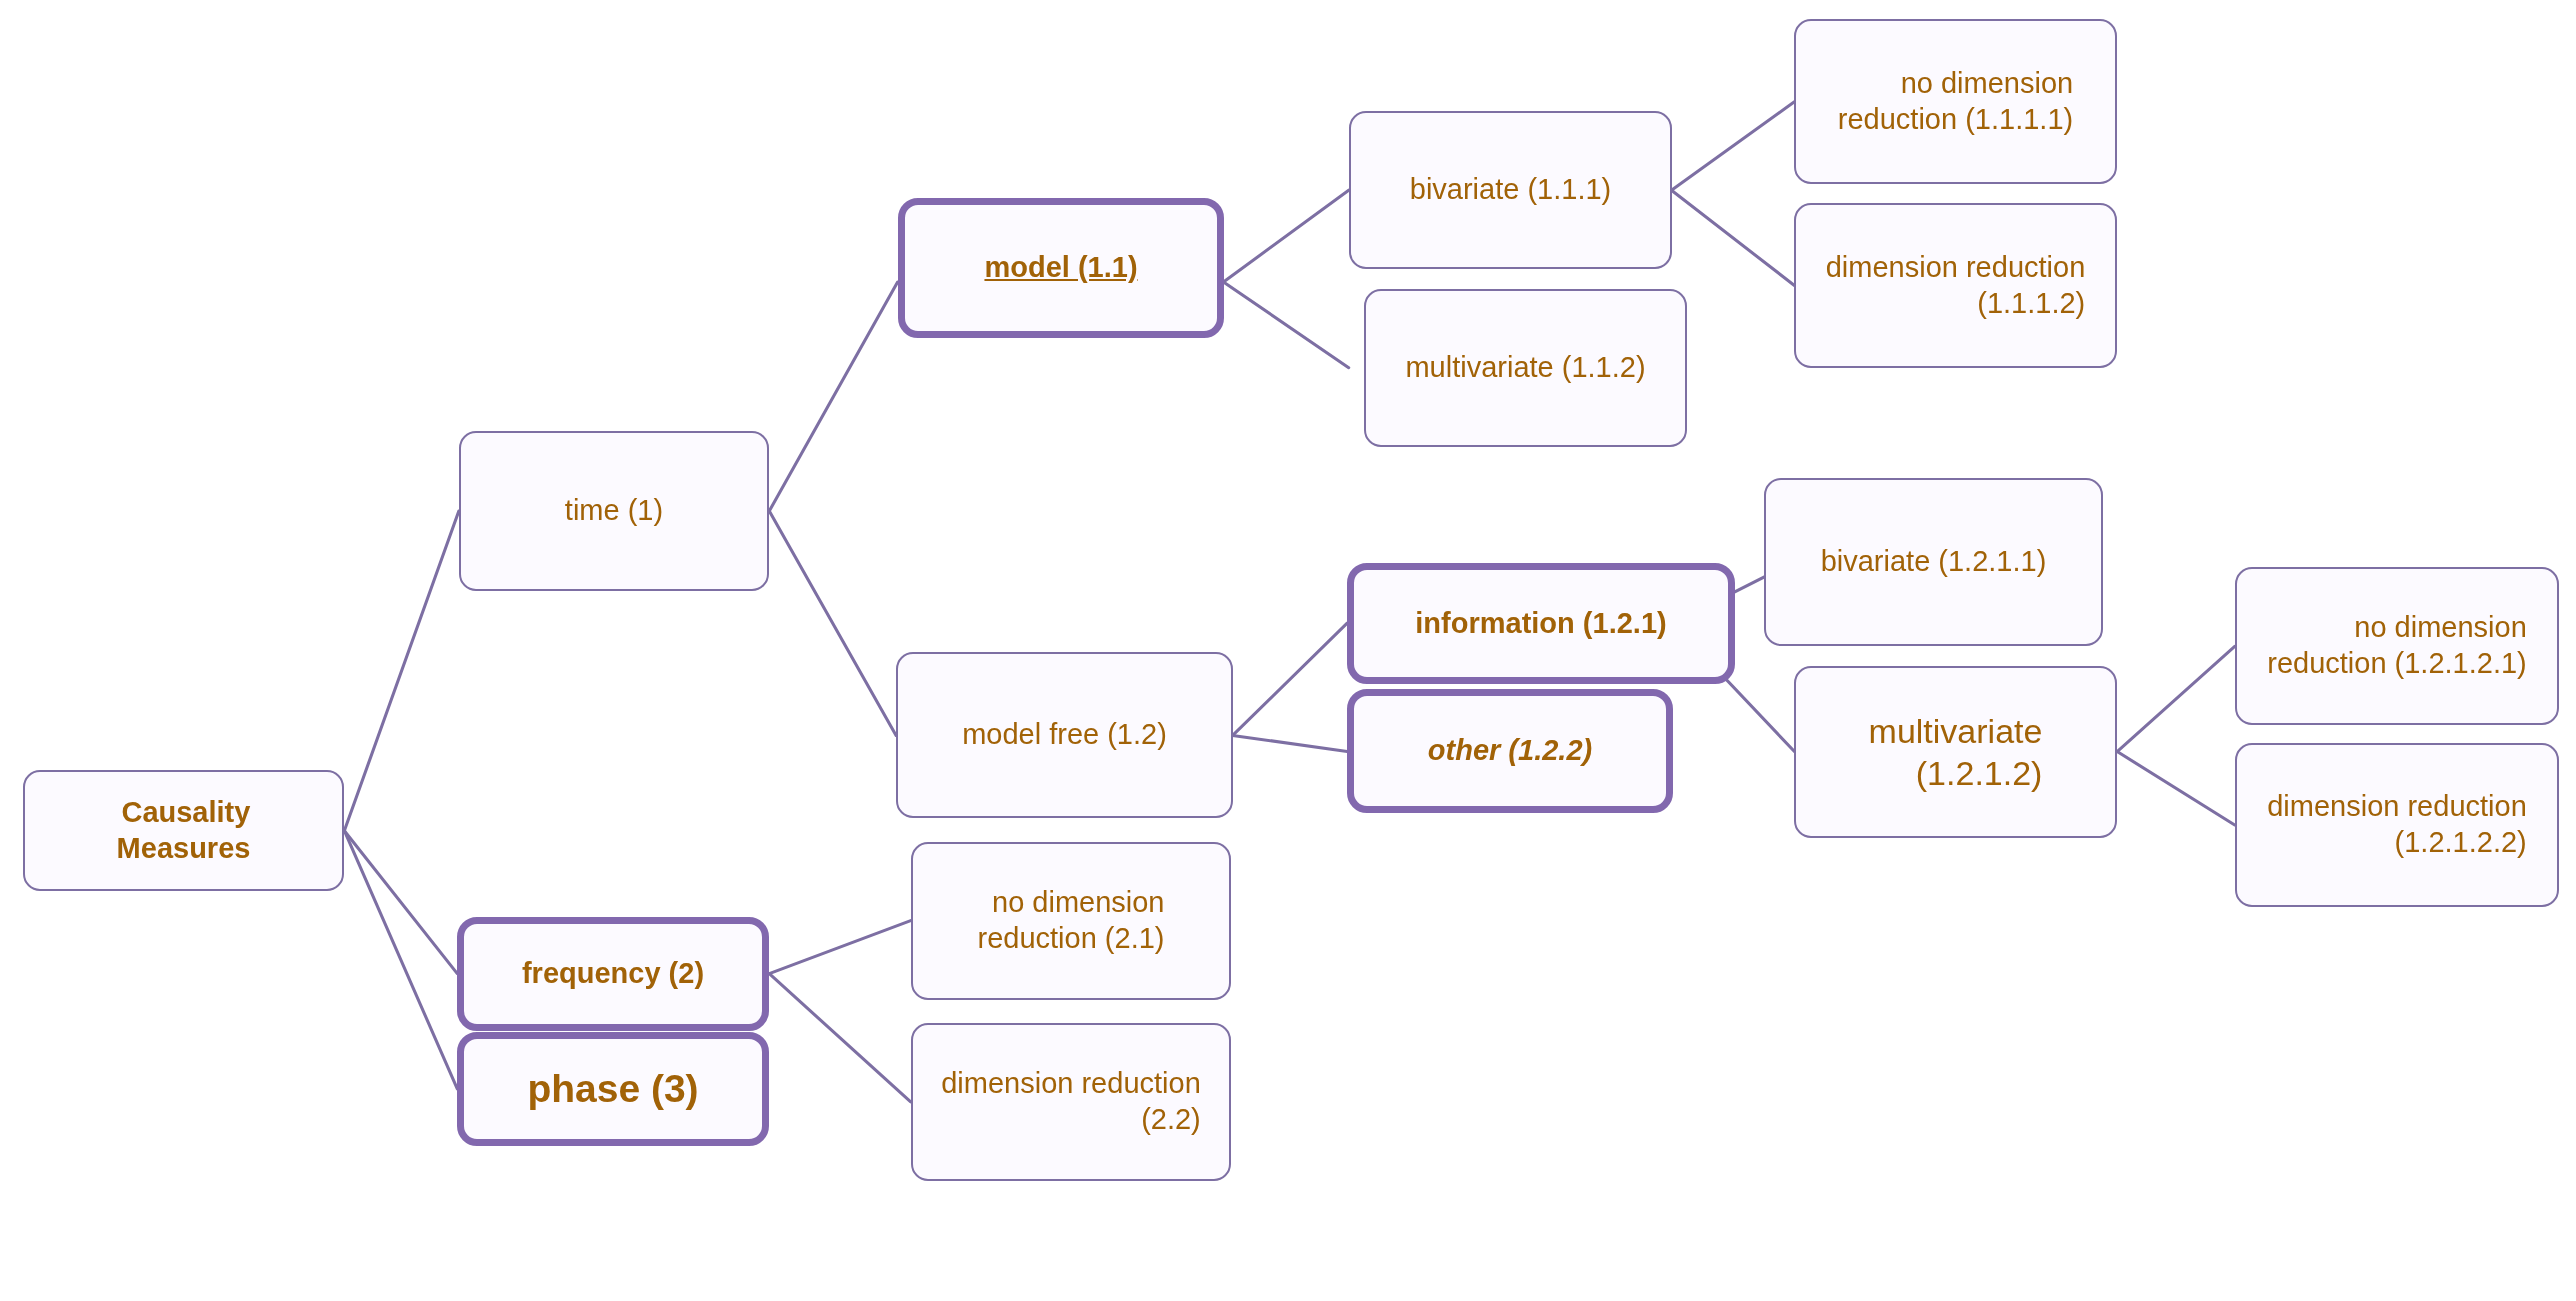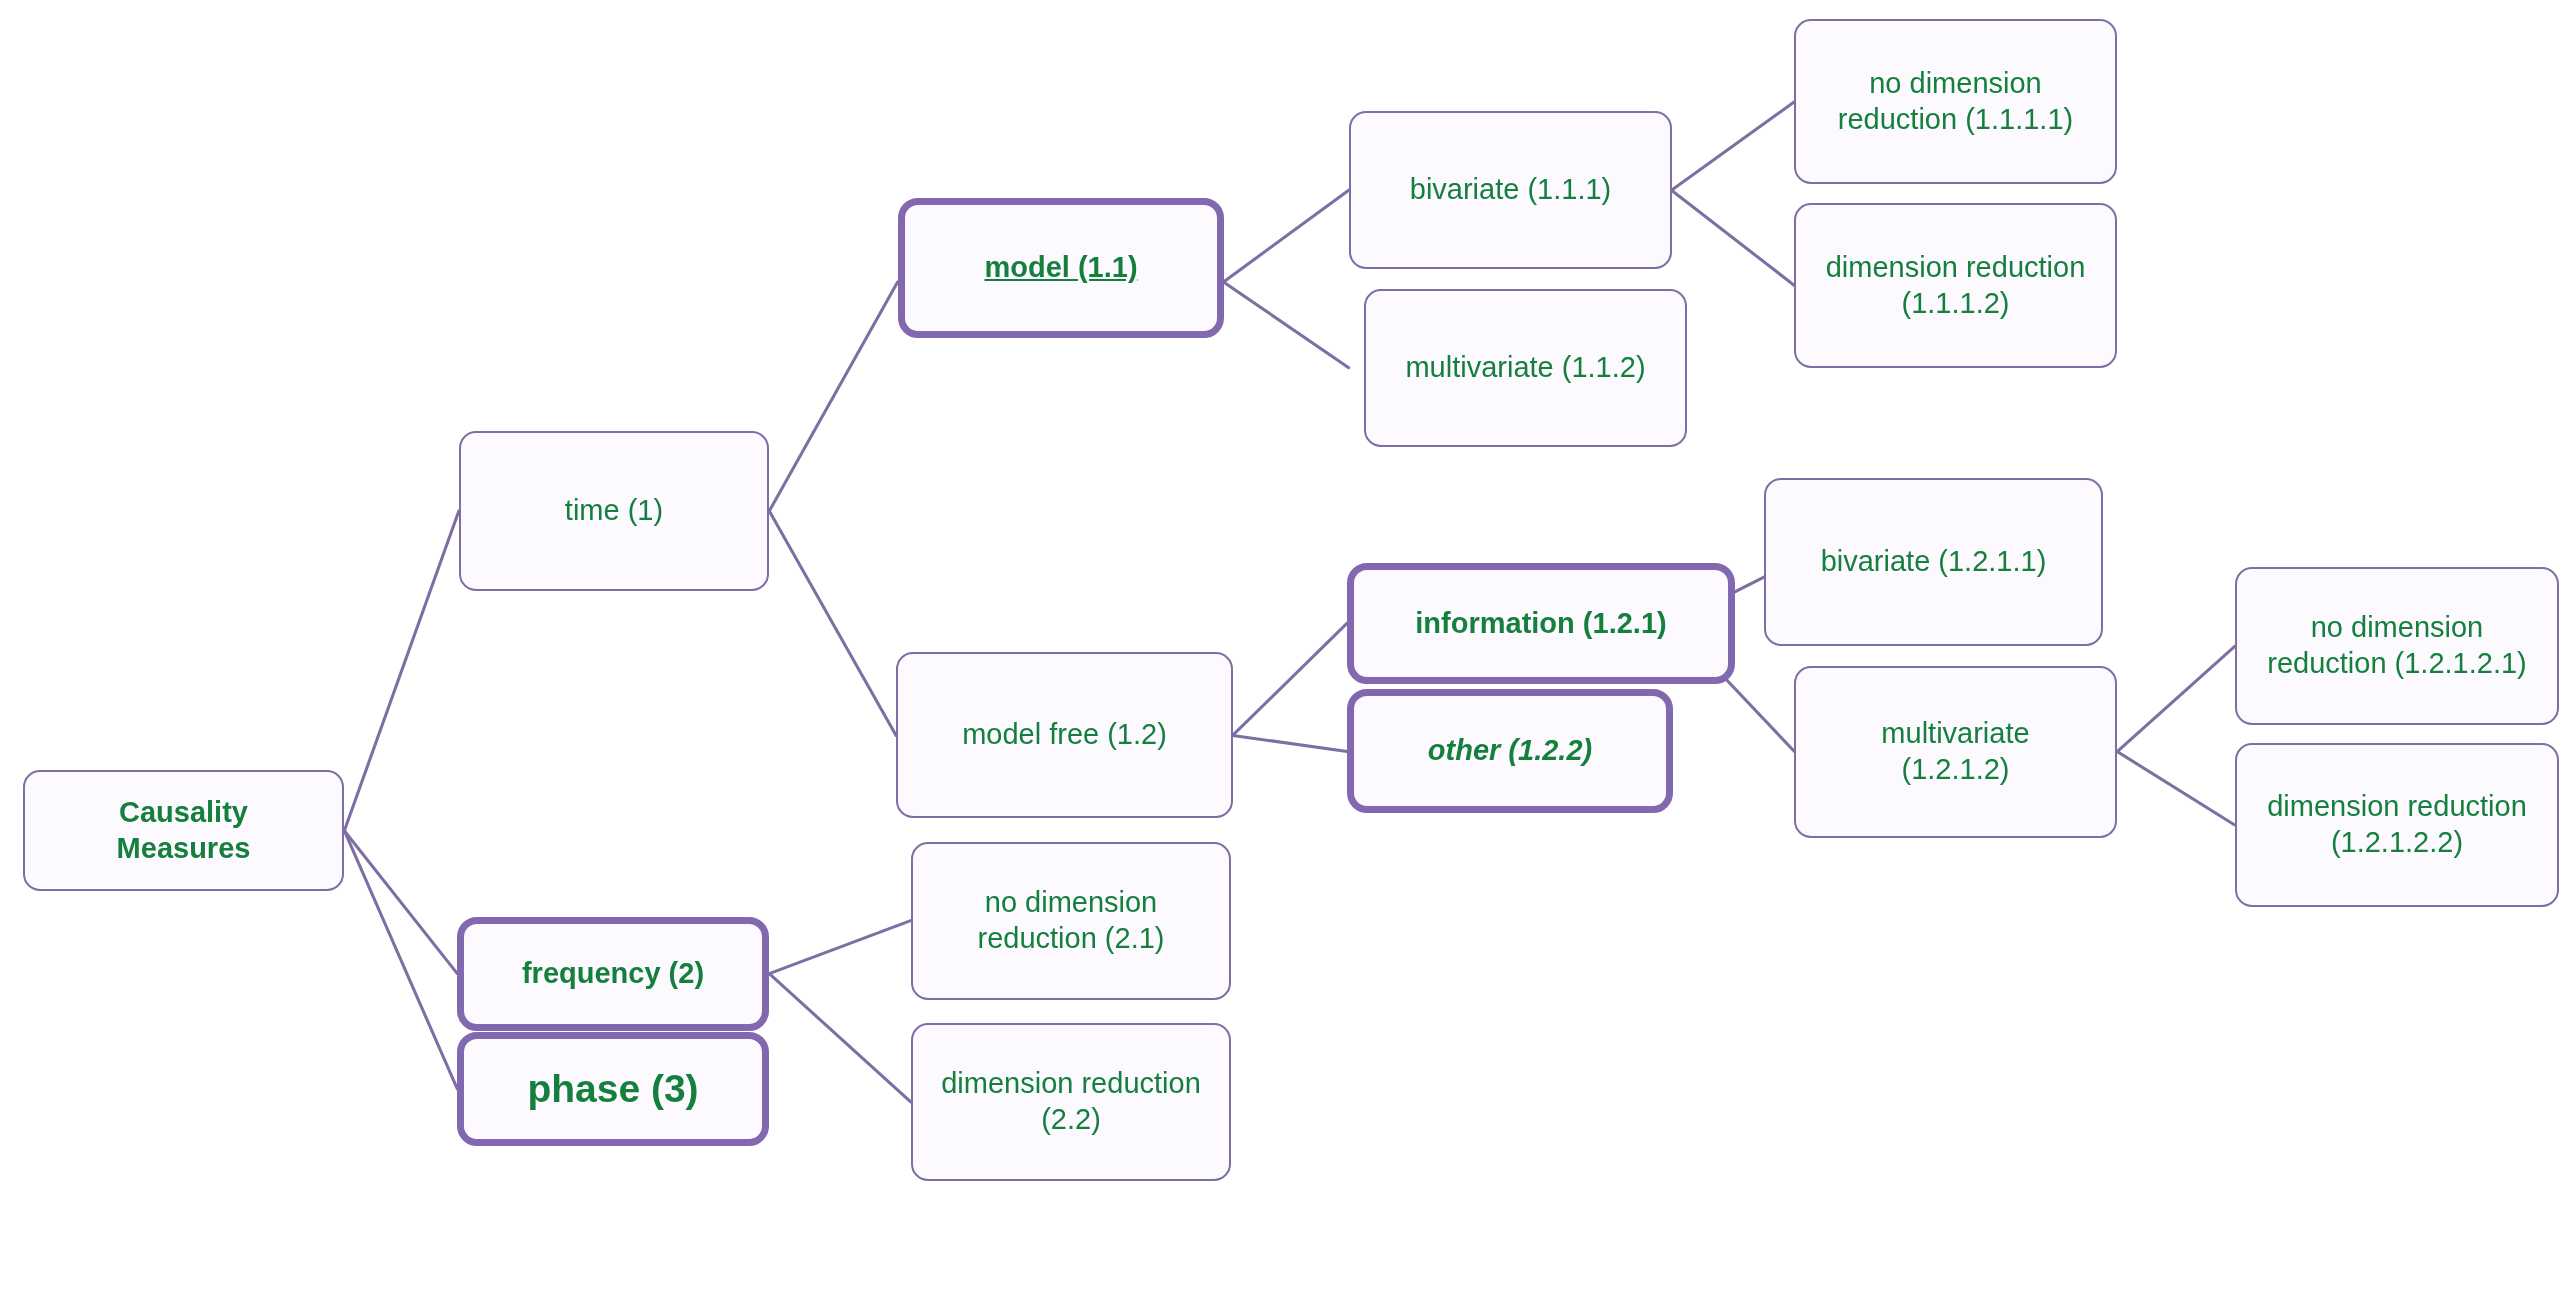--- a/index.html
+++ b/index.html
@@ -25,24 +25,24 @@
     width: 2576px;
     height: 1301px;
     pointer-events: none;
   }
   .node {
     position: absolute;
     box-sizing: border-box;
     display: flex;
     align-items: center;
     justify-content: center;
-    text-align: center;
+    text-align: right;
     background: #fcfaff;
     border-radius: 17px;
-    color: #15803d;
+    color: #a16207;
     line-height: 1.24;
     padding: 3.1px 7.7px;
     white-space: pre-line;
     z-index: 2;
   }
   .node.thin {
     border: 2.3px solid #7d6fa3;
   }
   .node.thick {
     border: 7px solid #8268ae;
@@ -89,21 +89,21 @@
 (2.2)</div>
       <div class="node thin" style="left: 1349px; top: 111px; width: 323px; height: 158px; font-size: 29px;">bivariate (1.1.1)</div>
       <div class="node thin" style="left: 1349px; top: 289px; width: 323px; height: 158px; font-size: 29px; margin-left: 15px;">multivariate (1.1.2)</div>
       <div class="node thick bold" style="left: 1347px; top: 563px; width: 388px; height: 121px; font-size: 29px;">information (1.2.1)</div>
       <div class="node thick bold" style="left: 1347px; top: 689px; width: 326px; height: 124px; font-size: 29px; font-style: italic;">other (1.2.2)</div>
       <div class="node thin" style="left: 1794px; top: 19px; width: 323px; height: 165px; font-size: 29px;">no dimension
 reduction  (1.1.1.1)</div>
       <div class="node thin" style="left: 1794px; top: 203px; width: 323px; height: 165px; font-size: 29px;">dimension reduction
 (1.1.1.2)</div>
       <div class="node thin" style="left: 1764px; top: 478px; width: 339px; height: 168px; font-size: 29px;">bivariate (1.2.1.1)</div>
-      <div class="node thin" style="left: 1794px; top: 666px; width: 323px; height: 172px; font-size: 29px;">multivariate
+      <div class="node thin" style="left: 1794px; top: 666px; width: 323px; height: 172px; font-size: 34px;">multivariate
 (1.2.1.2)</div>
       <div class="node thin" style="left: 2235px; top: 567px; width: 324px; height: 158px; font-size: 29px;">no dimension
 reduction (1.2.1.2.1)</div>
       <div class="node thin" style="left: 2235px; top: 743px; width: 324px; height: 164px; font-size: 29px;">dimension reduction
 (1.2.1.2.2)</div>
     </div>
 </div>
 
 
 </body></html>

